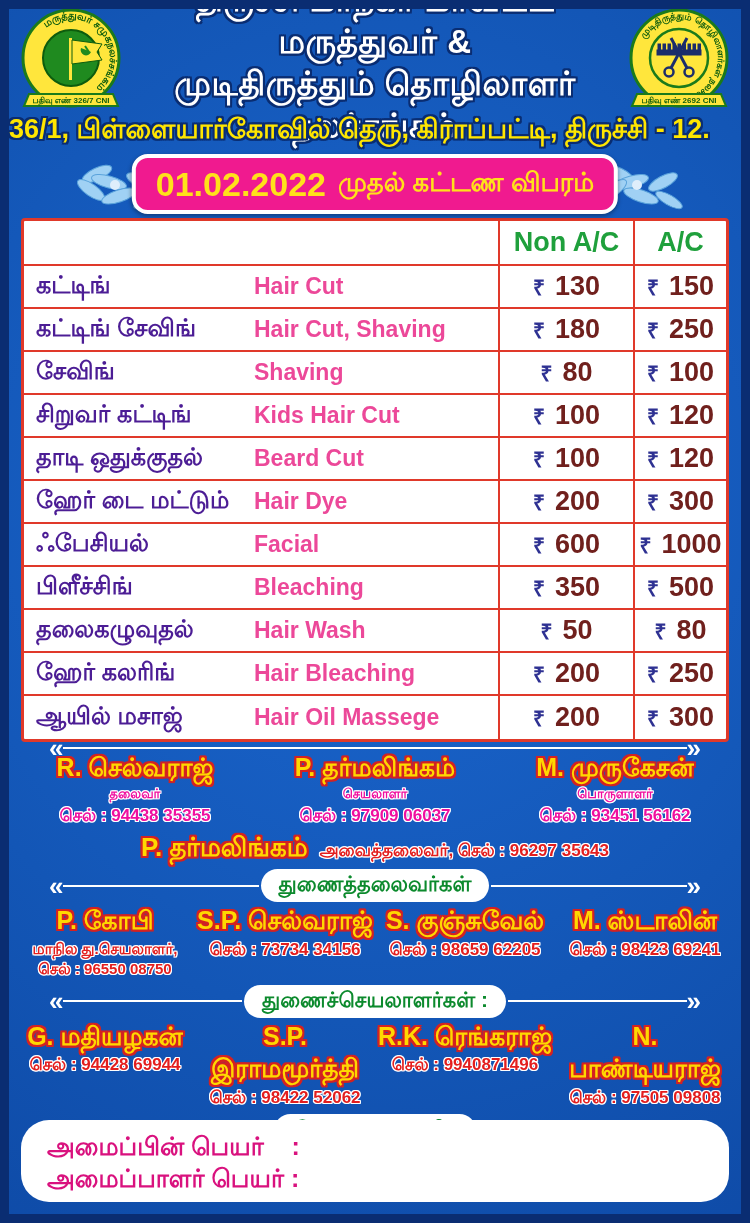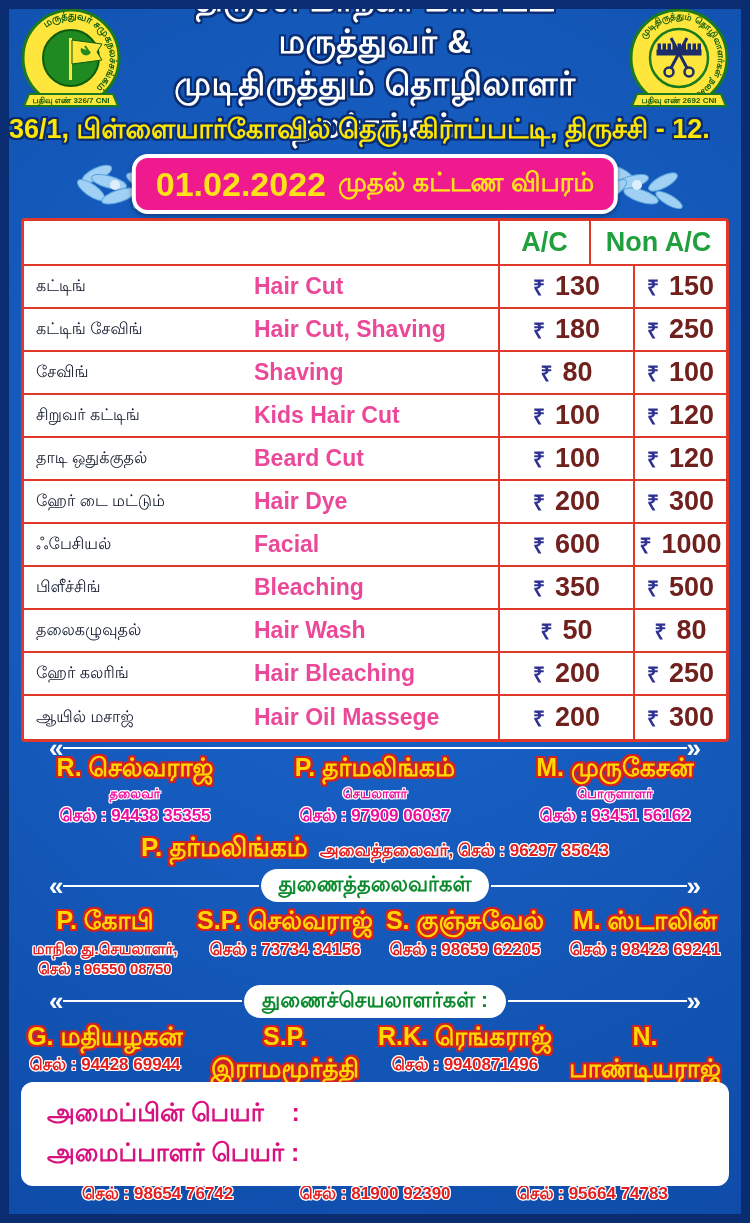--- a/index.html
+++ b/index.html
@@ -47,21 +47,21 @@
   }
   .trow { display:flex; border-bottom:2px solid #e0392a; height:43px; }
   .trow.thead { height:45px; }
   .trow:last-child { border-bottom:none; }
   .cell { border-right:2px solid #e0392a; display:flex; align-items:center; }
   .cell:last-child { border-right:none; }
   .c-svc { width:476px; padding-left:12px; }
   .c-non { width:135px; justify-content:center; gap:10px; }
   .c-ac  { flex:1; justify-content:center; gap:10px; }
   .hdr-green { width:100%; text-align:center; color:#1fa03c; font-weight:bold; font-size:27px; }
-  .ta-name { width:218px; color:#0f172a; font-weight:normal; font-size:16px; }
+  .ta-name { width:218px; color:#4c1d95; font-weight:bold; font-size:24px; }
   .en-name { color:#ec4899; font-weight:bold; font-size:23px; }
   .rupee { color:#2e3192; font-weight:bold; font-size:21px; }
   .pnum  { color:#70201d; font-weight:bold; font-size:27px; }
   
   .sec-head { display:flex; align-items:center; margin:5px 40px 2px 40px; }
   .sec-head .ar { color:#ffffff; font-size:26px; font-weight:bold; line-height:0; }
   .sec-head .ln { flex:1; height:2px; background:#ffffff; }
   .sec-head .pill {
     background:#ffffff; border-radius:18px; padding:3px 18px; margin:0 2px;
     color:#0c8a2d; font-weight:bold; font-size:21px; white-space:nowrap;
@@ -84,22 +84,22 @@
   .ph-magenta { color:#ef0f9f; }
   .ph-red { color:#e31e1e; }
   .special-line { display:flex; justify-content:center; align-items:baseline; gap:12px; margin-top:4px; }
   .special-line .p-name { font-size:26px; }
   .special-line .detail {
     color:#e31e1e; font-weight:bold; font-size:17px;
     text-shadow:-1px 0 #fff,1px 0 #fff,0 -1px #fff,0 1px #fff,1px 1px #fff,-1px -1px #fff,1px -1px #fff,-1px 1px #fff;
   }
   
   .footer-box {
-    position:absolute; left:12px; right:12px; bottom:28px; height:104px;
-    background:#ffffff; border-radius:12px; padding:12px 26px;
+    position:absolute; left:12px; right:12px; bottom:12px; height:82px;
+    background:#ffffff; border-radius:28px; padding:12px 26px;
     display:flex; flex-direction:column; justify-content:space-around;
   }
   .f-line { color:#d9117e; font-weight:bold; font-size:25px; white-space:pre; }
 </style>
 </head>
 <body>
 
 <div class="poster">
 
   <div class="header">
@@ -188,25 +188,25 @@
     <div class="wing w-right"></div>
     <div class="banner">
       <span class="date">01.02.2022</span>
       <span class="btxt">முதல் கட்டண விபரம்</span>
     </div>
   </div>
 
   <div class="ptable">
     <div class="trow thead">
       <div class="cell c-svc"></div>
+      <div class="cell c-non">
+          <span class="hdr-green">Non A/C</span>
+        </div>
       <div class="cell c-ac">
           <span class="hdr-green">A/C</span>
-        </div>
-      <div class="cell c-non">
-          <span class="hdr-green">Non A/C</span>
         </div>
     </div>
 
     <div class="trow">
       <div class="cell c-svc">
           <span class="ta-name">கட்டிங்</span>
           <span class="en-name">Hair Cut</span>
         </div>
       <div class="cell c-non">
           <span class="rupee">₹</span>

